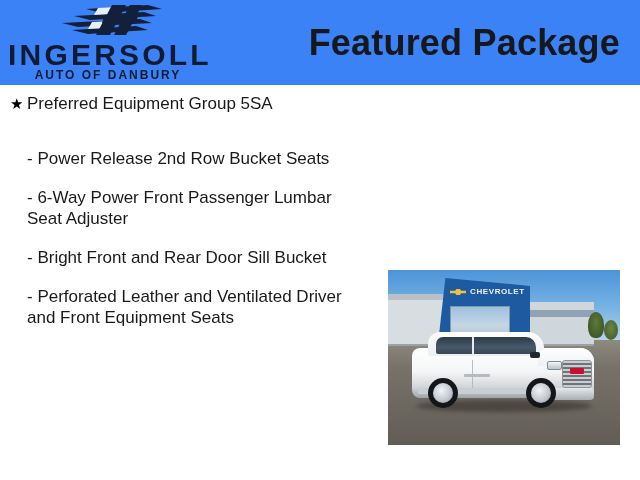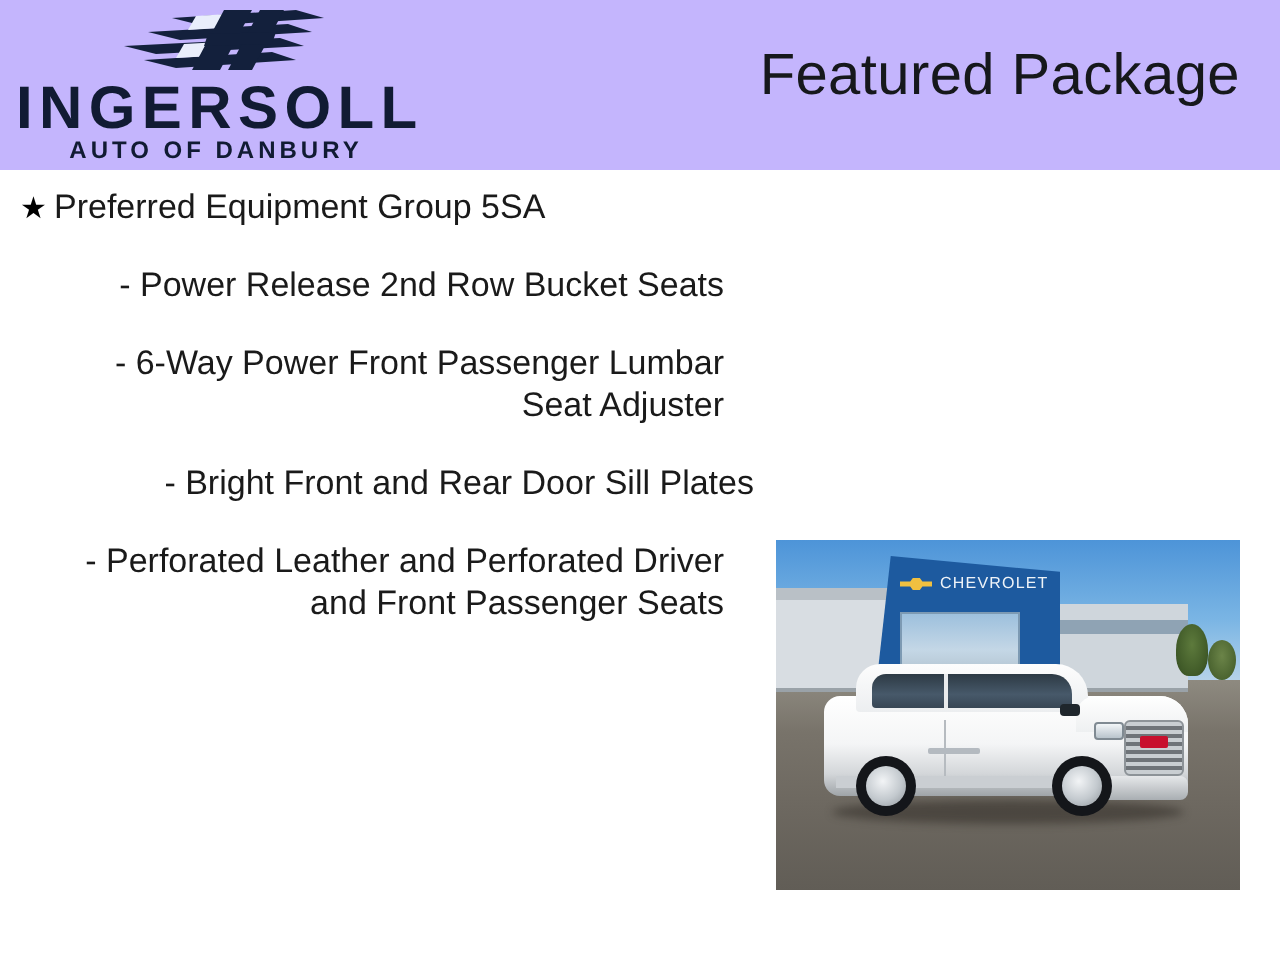--- a/index.html
+++ b/index.html
@@ -15,21 +15,21 @@
     position: relative;
   }
 
   
   .header {
     position: absolute;
     left: 0;
     top: 0;
     width: 640px;
     height: 85px;
-    background: #c4b5fd;
+    background: #3b82f6;
   }
   .brand {
     position: absolute;
     left: 0px;
     top: 0px;
     width: 215px;
     height: 85px;
   }
   .brand-emblem {
     position: absolute;
@@ -59,22 +59,22 @@
     font-size: 12px;
     font-weight: bold;
     letter-spacing: 2.0px;
     color: #111b33;
     line-height: 1;
   }
   .header-title {
     position: absolute;
     right: 20px;
     top: 22px;
-    font-size: 29px;
-    font-weight: normal;
+    font-size: 36px;
+    font-weight: bold;
     color: #16181c;
     letter-spacing: 0.2px;
     white-space: nowrap;
   }
 
   
   .content {
     position: absolute;
     left: 0;
     top: 85px;
@@ -94,23 +94,22 @@
   }
   .pkg-star {
     display: inline-block;
     width: 17px;
     font-size: 15px;
     color: #000000;
   }
   .feature-list {
     position: absolute;
     left: 27px;
-    top: 47px;
+    top: 63px;
     width: 350px;
-    text-align: right;
   }
   .feature-item {
     font-size: 17px;
     color: #1a1a1a;
     line-height: 21px;
     margin-bottom: 18px;
     width: 335px;
   }
   .feature-item.wide {
     width: 350px;
@@ -178,21 +177,21 @@
     position: absolute;
     left: 62px; top: 18px;
     width: 16px; height: 8px;
     background: #f0c040;
     clip-path: polygon(0% 35%, 32% 35%, 40% 12%, 62% 12%, 70% 35%, 100% 35%, 100% 66%, 70% 66%, 62% 88%, 40% 88%, 32% 66%, 0% 66%);
   }
   .chev-word {
     position: absolute;
     left: 82px; top: 17px;
     font-size: 8px;
-    font-weight: normal;
+    font-weight: bold;
     letter-spacing: 0.6px;
     color: #eef3f8;
     font-family: "Liberation Sans", sans-serif;
   }
   .showroom-glass {
     position: absolute;
     left: 62px; top: 36px;
     width: 60px; height: 38px;
     background: linear-gradient(180deg, #9dc0dd 0%, #c4d7e6 50%, #aab9c4 100%);
     border: 1px solid #7d9ab3;
@@ -370,22 +369,22 @@
 
 <div class="content">
 
   <div class="pkg-head">
     <span class="pkg-star">★</span><span>Preferred Equipment Group 5SA</span>
   </div>
 
   <div class="feature-list">
     <div class="feature-item">- Power Release 2nd Row Bucket Seats</div>
     <div class="feature-item">- 6-Way Power Front Passenger Lumbar Seat Adjuster</div>
-    <div class="feature-item wide">- Bright Front and Rear Door Sill Plates</div>
-    <div class="feature-item">- Perforated Leather and Perforated Driver and Front Passenger Seats</div>
+    <div class="feature-item wide">- Bright Front and Rear Door Sill Bucket</div>
+    <div class="feature-item">- Perforated Leather and Ventilated Driver and Front Equipment Seats</div>
   </div>
 
   <div class="photo">
     <div class="photo-sky"></div>
     <div class="photo-ground"></div>
 
     <div class="bldg-left"></div>
     <div class="bldg-left-roof"></div>
     <div class="bldg-right"></div>
     <div class="bldg-right-band"></div>

